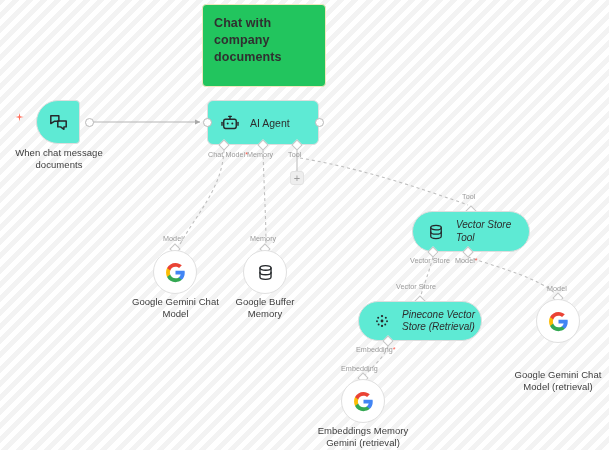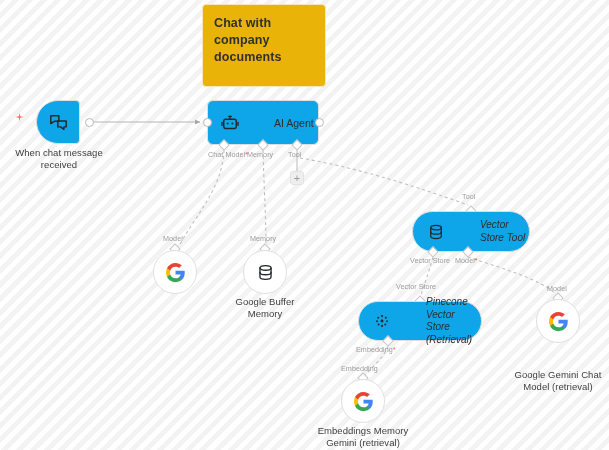--- a/index.html
+++ b/index.html
@@ -34,43 +34,42 @@
     pointer-events: none;
   }
 
   
   .sticky {
     position: absolute;
     left: 202px;
     top: 4px;
     width: 124px;
     height: 83px;
-    background: #eab308;
+    background: #22c55e;
     border: 1px solid #f2e7c0;
     border-radius: 4px;
     box-sizing: border-box;
     padding: 10px 11px;
   }
   .sticky-text {
     font-size: 12.5px;
     font-weight: bold;
     color: #303030;
     line-height: 17px;
     letter-spacing: 0.1px;
   }
 
   
   .node {
     position: absolute;
-    background: #0ea5e9;
+    background: #5eead4;
     border: 1px solid #dedede;
     box-sizing: border-box;
     display: flex;
     align-items: center;
-    gap: 24px;
   }
   .node-label {
     position: absolute;
     text-align: center;
     font-size: 9.5px;
     color: #3d3d3d;
     line-height: 11.5px;
     letter-spacing: 0.05px;
   }
 
@@ -238,21 +237,21 @@
     </svg>
   </div>
   <div class="node" id="trigger-node">
     <span>
       <svg class="icon-svg" width="21" height="21" viewBox="0 0 24 24" fill="none" stroke="#25282b" stroke-width="1.7" stroke-linecap="round" stroke-linejoin="round">
         <path d="M3.2 4.2 h9.2 v6.4 h-5.2 l-4 2.6 v-2.6 h0 z"></path>
         <path d="M11.2 10.4 h9.6 v6.6 h-2.6 v2.8 l-3.8 -2.8 h-3.2 z"></path>
       </svg>
     </span>
   </div>
-  <div class="node-label" id="trigger-label">When chat message received</div>
+  <div class="node-label" id="trigger-label">When chat message documents</div>
   <div class="port-circle" style="left:85px; top:117.5px;"></div>
 
   <div class="node" id="agent-node">
     <span>
       <svg class="icon-svg" width="20" height="20" viewBox="0 0 24 24" fill="none" stroke="#25282b" stroke-width="1.7" stroke-linecap="round" stroke-linejoin="round">
         <rect x="4.5" y="7.5" width="15" height="11" rx="2.2"></rect>
         <path d="M12 4 v3.5"></path>
         <path d="M10.4 4 h3.2"></path>
         <path d="M2.4 11.2 v3.6"></path>
         <path d="M21.6 11.2 v3.6"></path>
@@ -281,20 +280,21 @@
   <div class="round-node" id="gemini-chat-node">
     <span>
       <svg class="icon-svg" width="21" height="21" viewBox="0 0 48 48">
         <path fill="#4285f4" d="M45.1 24.5c0-1.6-.1-3.2-.4-4.7H24v8.9h11.8c-.5 2.7-2 5-4.3 6.6v5.5h7c4.1-3.8 6.6-9.4 6.6-16.3z"></path>
         <path fill="#34a853" d="M24 46c5.8 0 10.7-1.9 14.3-5.2l-7-5.5c-1.9 1.3-4.4 2.1-7.3 2.1-5.6 0-10.4-3.8-12.1-8.9H4.7v5.6C8.3 41.4 15.6 46 24 46z"></path>
         <path fill="#fbbc05" d="M11.9 28.5c-.4-1.3-.7-2.7-.7-4.5s.3-3.2.7-4.5v-5.6H4.7C3.2 16.9 2.4 20.3 2.4 24s.8 7.1 2.3 10.1l7.2-5.6z"></path>
         <path fill="#ea4335" d="M24 10.6c3.2 0 6 1.1 8.2 3.2l6.2-6.2C34.7 4.1 29.8 2 24 2 15.6 2 8.3 6.6 4.7 13.9l7.2 5.6c1.7-5.1 6.5-8.9 12.1-8.9z"></path>
       </svg>
     </span>
   </div>
+  <div class="node-label" id="gemini-chat-label">Google Gemini Chat Model</div>
 
   <div class="port-label" style="left:250px; top:234px;">Memory</div>
   <div class="diamond" style="left:261px; top:245px;"></div>
   <div class="round-node" id="memory-node">
     <span>
       <svg class="icon-svg" width="19" height="19" viewBox="0 0 24 24" fill="none" stroke="#25282b" stroke-width="1.7" stroke-linecap="round" stroke-linejoin="round">
         <ellipse cx="12" cy="6.2" rx="7" ry="2.9"></ellipse>
         <path d="M5 6.2 v11.6 c0 1.6 3.1 2.9 7 2.9 s7 -1.3 7 -2.9 V6.2"></path>
         <path d="M5 12 c0 1.6 3.1 2.9 7 2.9 s7 -1.3 7 -2.9"></path>
       </svg>

